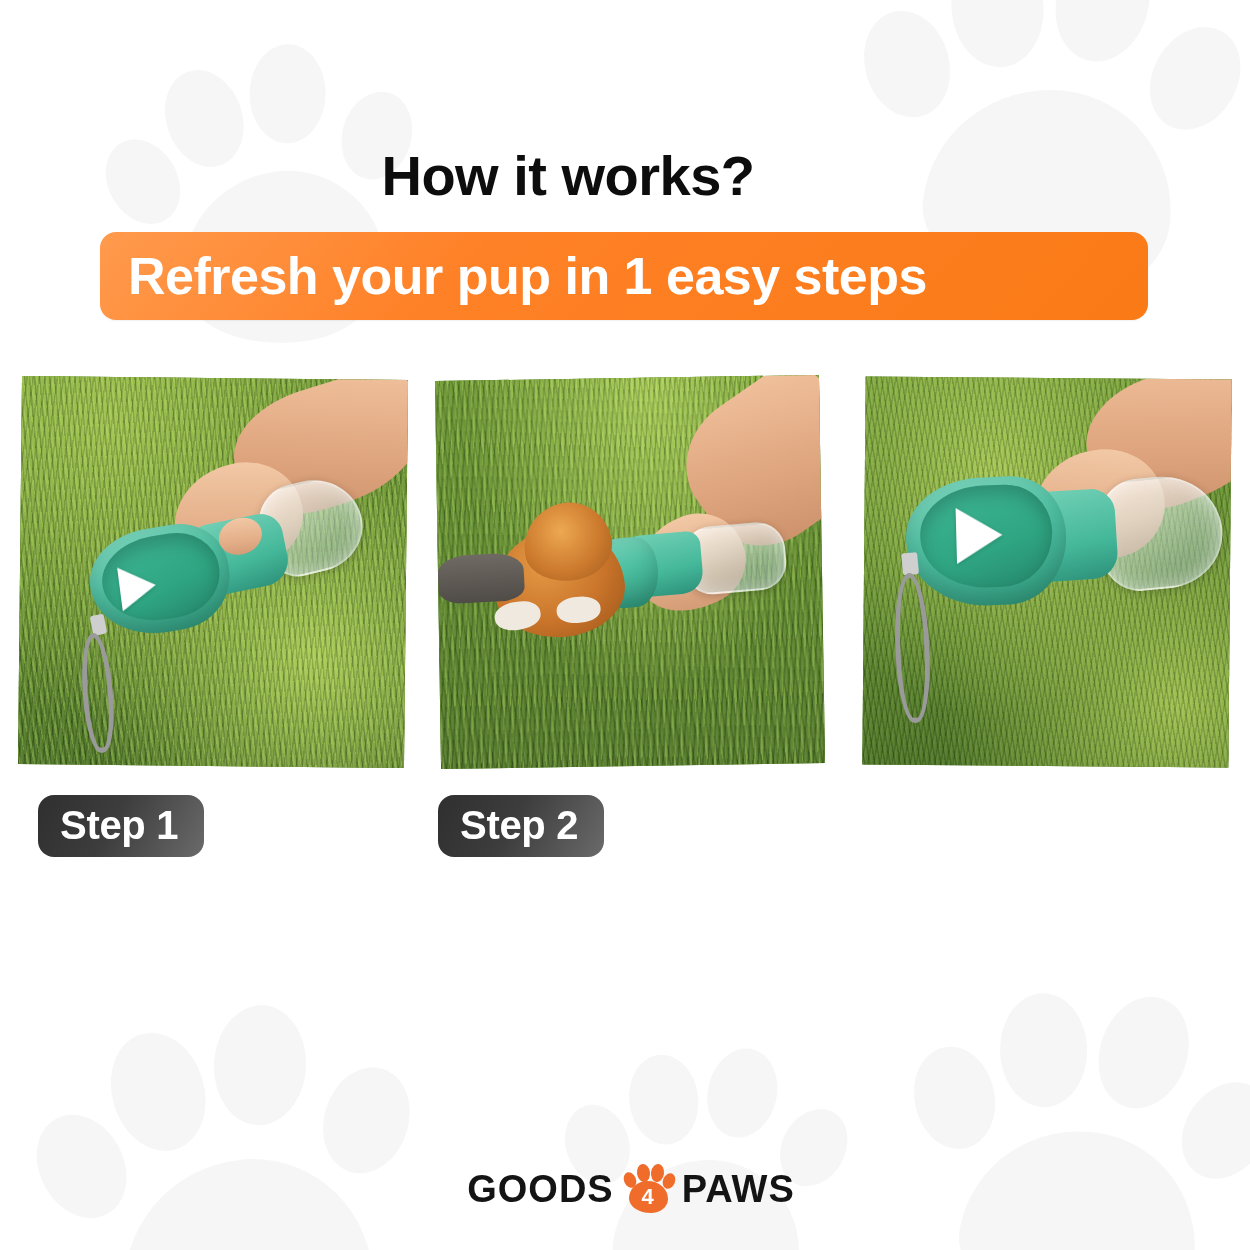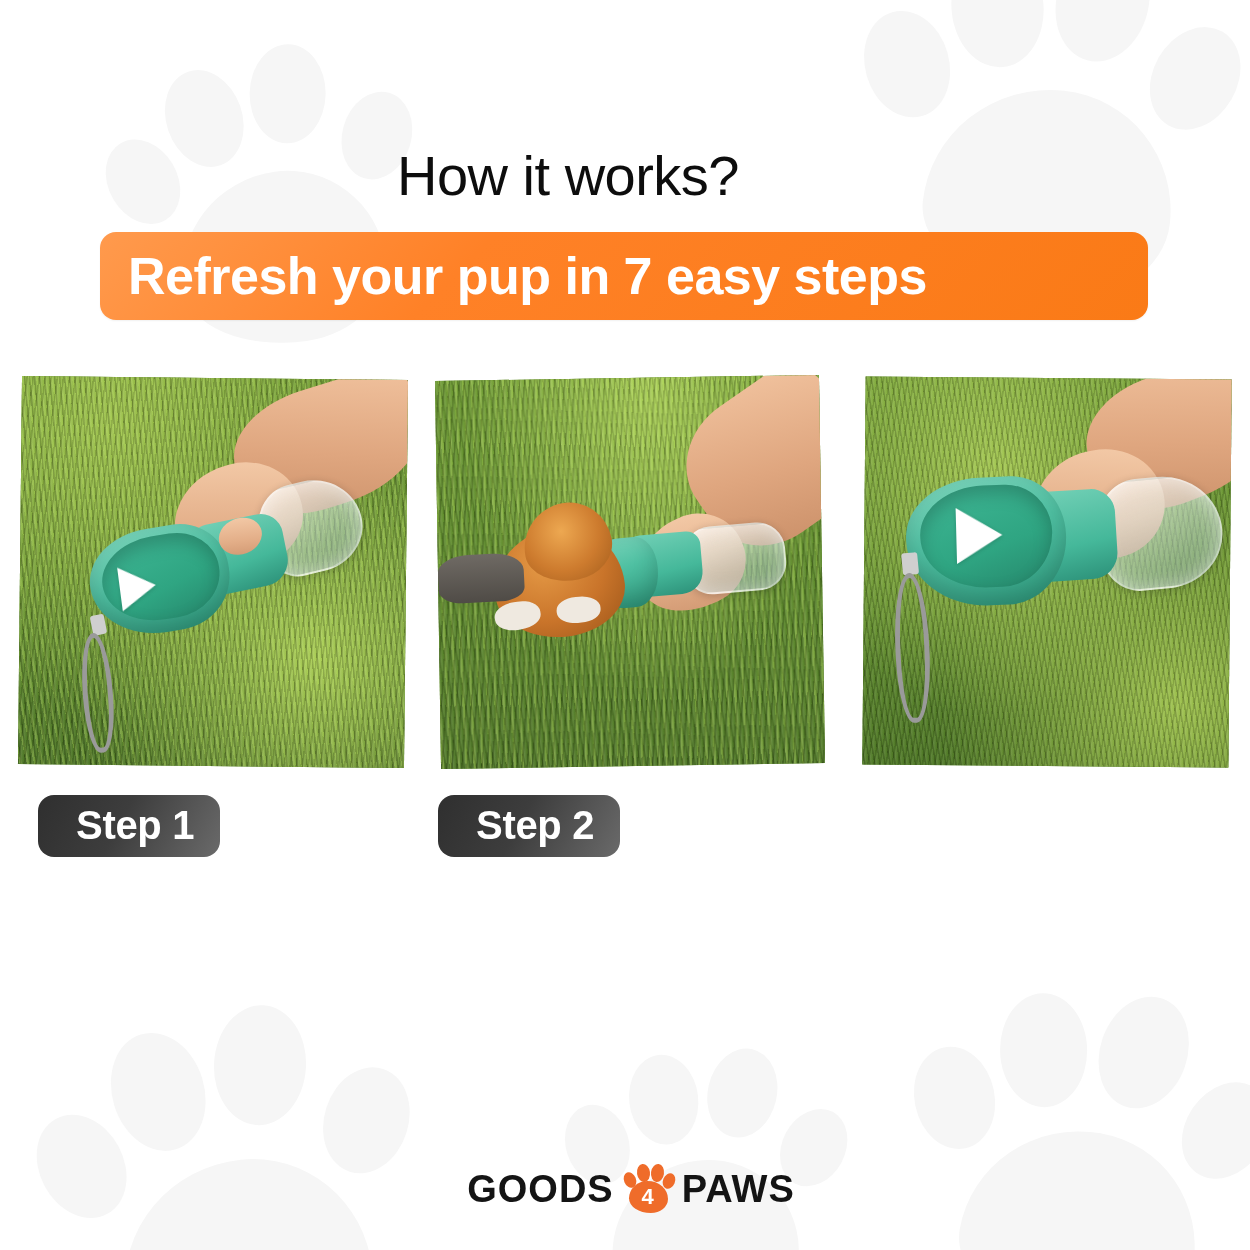--- a/index.html
+++ b/index.html
@@ -29,21 +29,21 @@
   #paw-tl { width:330px; height:330px; left:110px;  top:40px;   transform:rotate(-8deg); }
   #paw-tr { width:400px; height:400px; left:855px;  top:-70px;  transform:rotate(6deg); }
   #paw-bl { width:400px; height:400px; left:40px;   top:1000px; transform:rotate(-6deg); }
   #paw-br { width:380px; height:380px; left:900px;  top:980px;  transform:rotate(10deg); }
   #paw-mid{ width:300px; height:300px; left:560px;  top:1040px; transform:rotate(4deg); }
 
   
   .headline {
     position:absolute; top:143px; left:0; width:1136px;
     text-align:center;
-    font-size:56px; font-weight:normal; color:#0d0d0d;
+    font-size:56px; font-weight:bold; color:#0d0d0d;
     letter-spacing:-0.5px;
   }
 
   .banner {
     position:absolute; left:100px; top:232px;
     width:1048px; height:88px;
     border-radius:16px;
     background:linear-gradient(135deg,#ff9a4d 0%,#ff8127 35%,#fa7a16 100%);
     display:flex; align-items:center;
     padding-left:28px;
@@ -153,21 +153,21 @@
 
   
   .steps { position:absolute; left:0; top:795px; width:1250px; }
   .step-col { position:absolute; width:390px; }
   #col-1 { left:20px; }
   #col-2 { left:432px; }
   #col-3 { left:844px; }
 
   .step-badge {
     display:inline-block;
-    padding:9px 26px 11px 38px;
+    padding:9px 26px 11px 22px;
     border-radius:16px;
     background:linear-gradient(118deg,#2f2f2f 0%,#3d3d3d 45%,#6a6a6a 100%);
     color:#ffffff;
     font-size:40px; font-weight:bold;
     letter-spacing:-0.3px;
     line-height:1.05;
   }
   #col-1 .step-badge { margin-left:18px; }
   #col-2 .step-badge { margin-left:6px; }
   #col-3 .step-badge { margin-left:4px; }
@@ -246,21 +246,21 @@
   <div class="toe t1"></div>
   <div class="toe t2"></div>
   <div class="toe t3"></div>
   <div class="toe t4"></div>
   <div class="pad"></div>
 </div>
 
 <div class="headline">How it works?</div>
 
 <div class="banner">
-  <span class="banner-text">Refresh your pup in 7 easy steps</span>
+  <span class="banner-text">Refresh your pup in 1 easy steps</span>
 </div>
 
 <div class="photos">
 
   <div class="photo" id="photo-1">
     <div class="grass"></div>
 
     <div class="arm" style="left:212px;top:6px;width:190px;height:120px;border-radius:44% 20% 50% 40%;transform:rotate(-18deg);"></div>
     <div class="hand" style="left:152px;top:86px;width:130px;height:104px;border-radius:52% 46% 40% 58% / 56% 52% 46% 44%;transform:rotate(-16deg);"></div>
 

